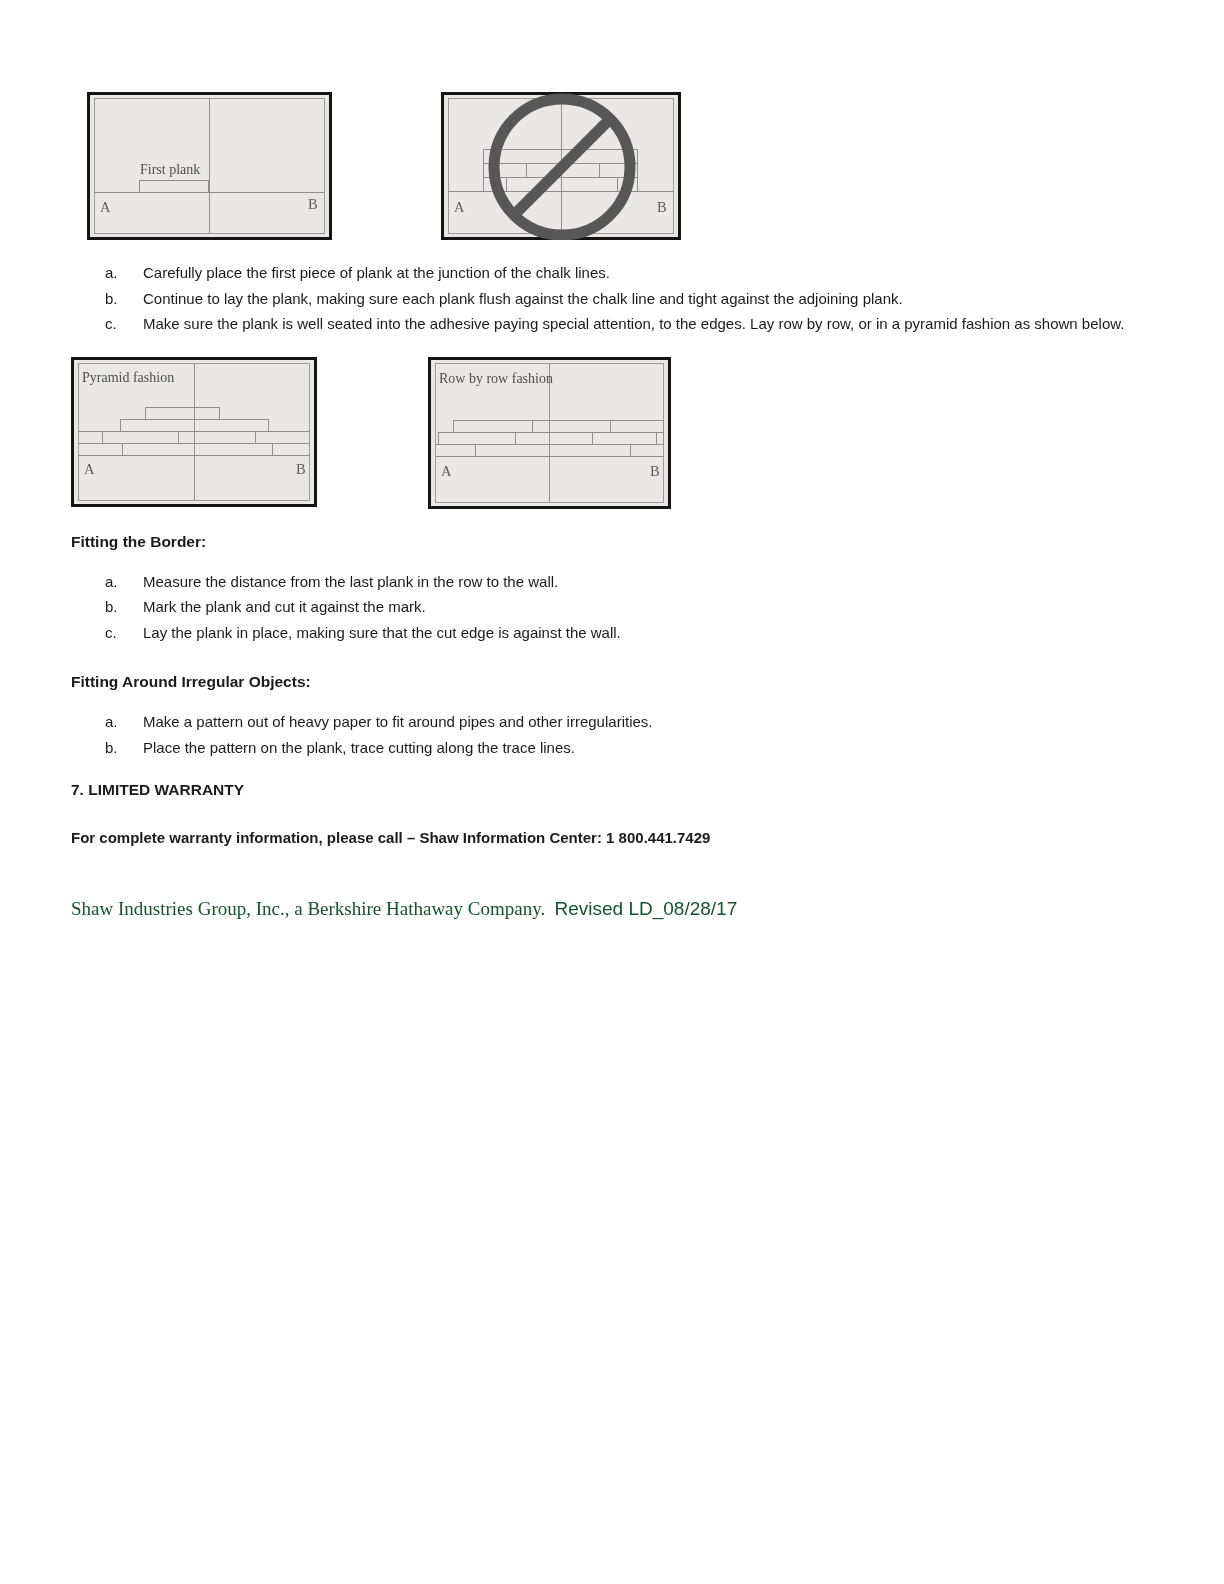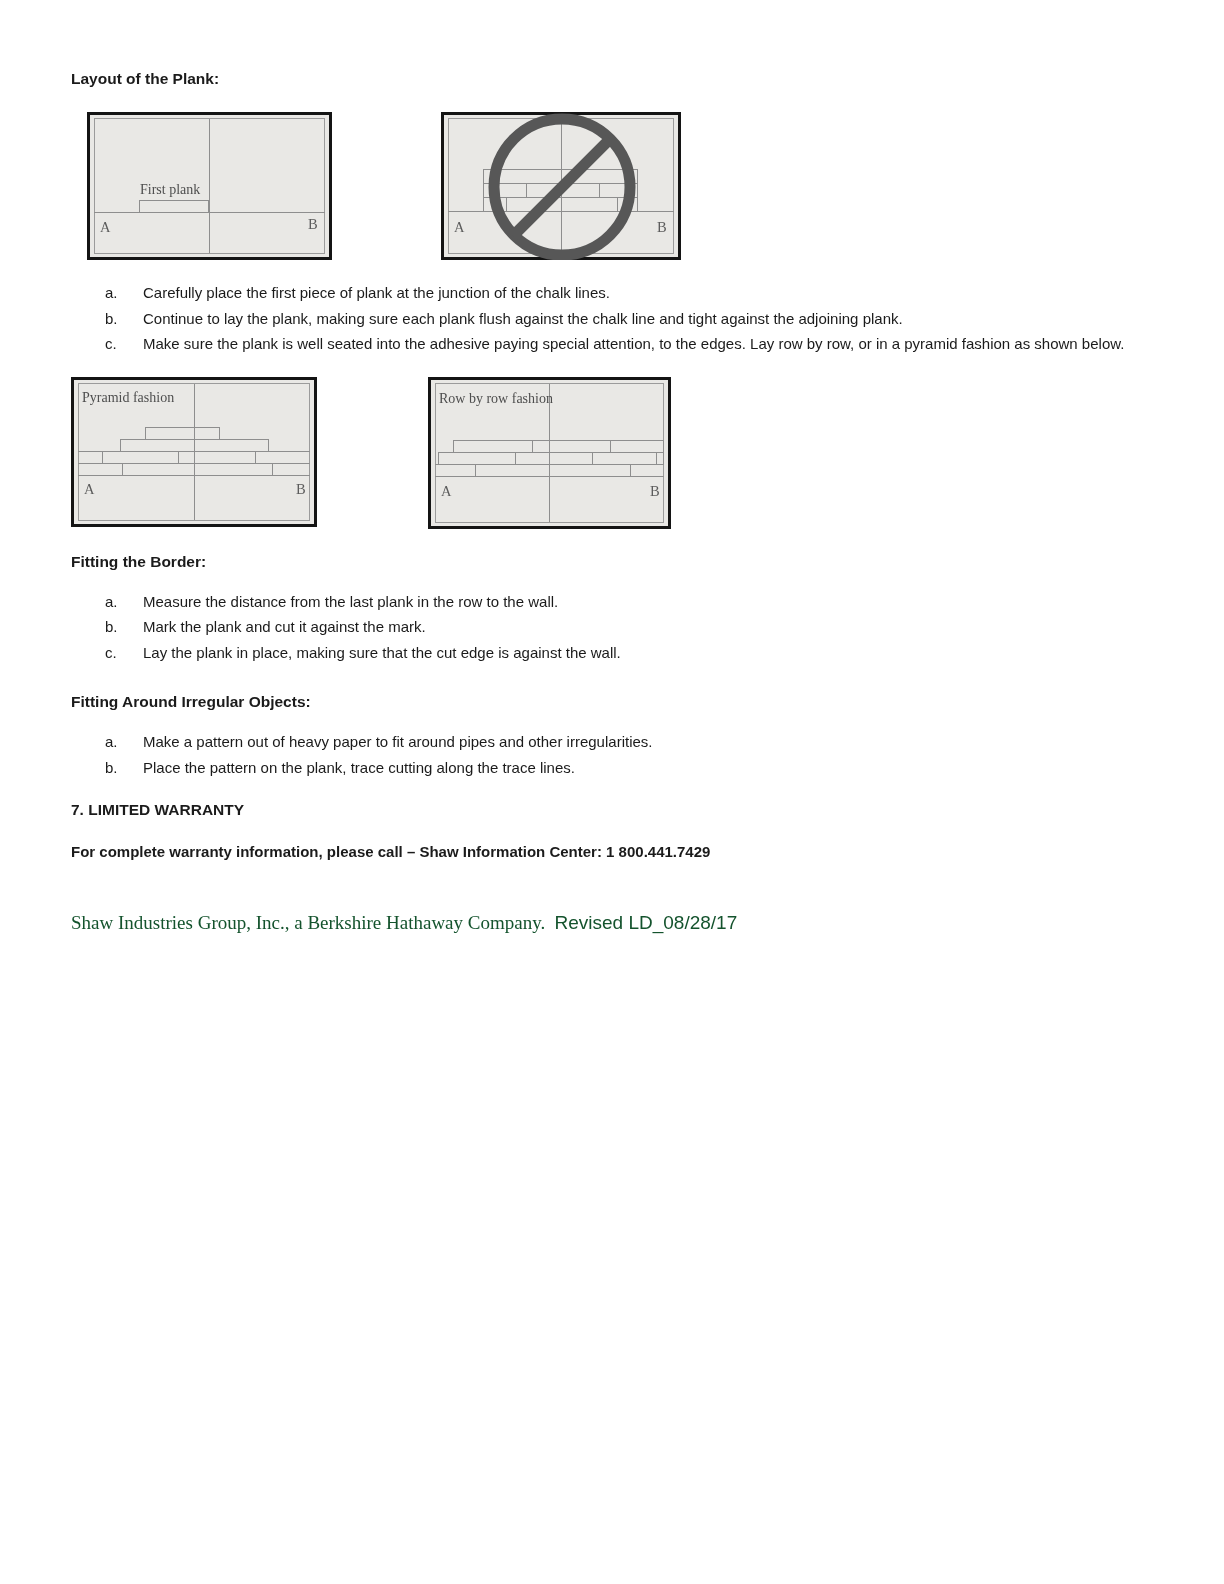--- a/index.html
+++ b/index.html
@@ -43,21 +43,21 @@
   .h-irregular { margin-top: 27px; }
 
   .important {
     margin: 28px 0 0 0;
     font-weight: bold;
     line-height: 28px;
     width: 1048px;
   }
   .h-warranty { margin-top: 20px; }
   .warranty-contact {
-    margin-top: 23px;
+    margin-top: 29px;
     font-weight: bold;
     font-size: 15px;
   }
   .footer {
     margin: 52px 0 0 0;
     font-size: 19px;
     color: #14532d;
   }
   .footer .serif { font-family: "Liberation Serif", serif; }
   .footer .sans { font-family: "Liberation Sans", sans-serif; margin-left: 4px; }
@@ -68,21 +68,20 @@
     fill: #4e4e4e;
   }
   svg.diag .lbl { font-size: 14px; }
   svg.diag .cor { font-size: 14.5px; fill: #5c5c5c; }
 </style>
 </head>
 <body>
 
 <div class="content">
 
-  <div class="h-bold">Layout of the Plank:</div>
 
   <div class="diagram-row row1">
 
     <svg class="diag" width="245" height="148" viewBox="0 0 245 148">
       <rect x="1.5" y="1.5" width="242" height="145" fill="#e9e8e5" stroke="#141414" stroke-width="3"></rect>
       <rect x="7.5" y="6.5" width="230" height="135" fill="none" stroke="#9b9b9b" stroke-width="1"></rect>
       <g stroke="#8e8e8e" stroke-width="1" fill="none">
         <line x1="122.5" y1="7" x2="122.5" y2="141"></line>
         <line x1="7" y1="100.5" x2="238" y2="100.5"></line>
       </g>

